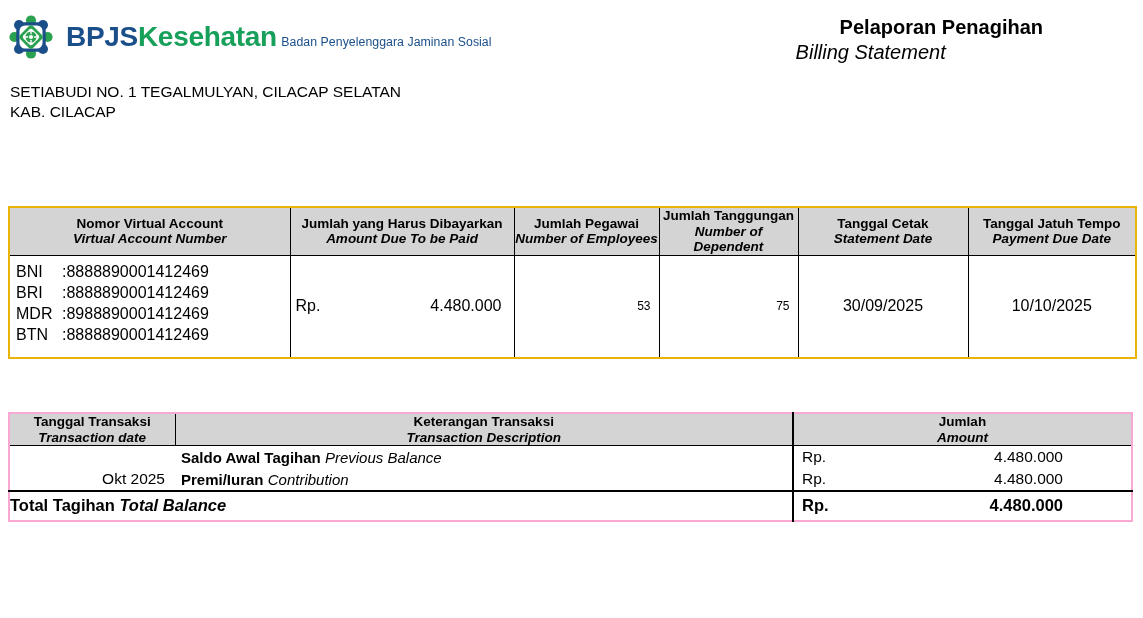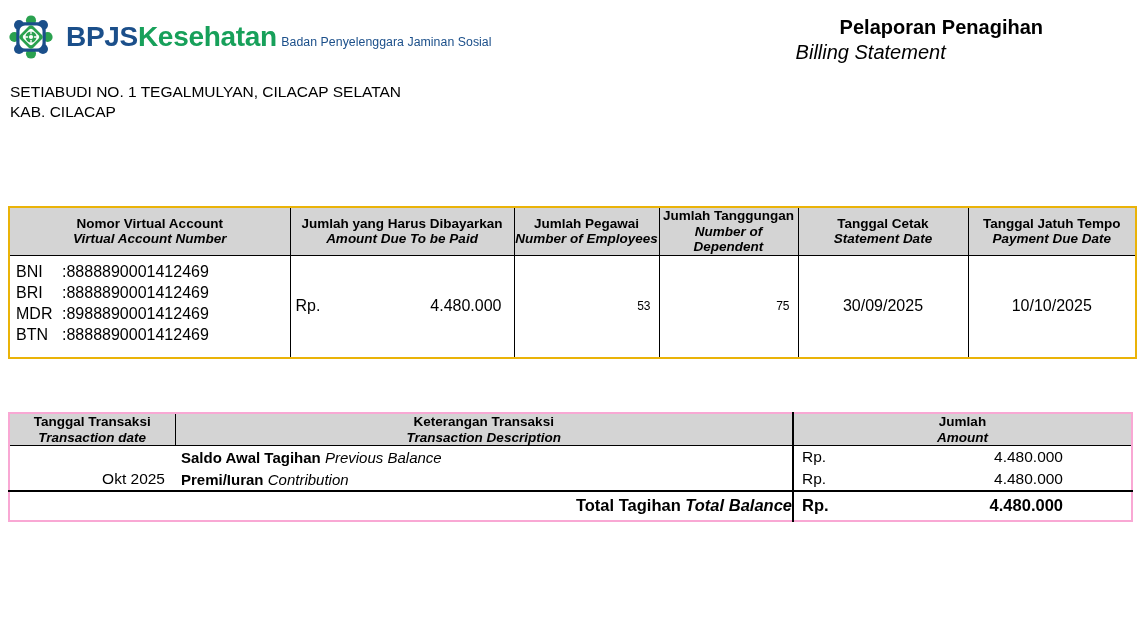--- a/index.html
+++ b/index.html
@@ -209,21 +209,21 @@
   }
   .total-row td {
     border-top: 2px solid #000;
     border-bottom: none;
     border-left: none;
     border-right: none;
     font-weight: bold;
     font-size: 16.5px;
     padding: 4px 0 5px 0;
   }
-  .total-label { text-align: right; }
+  .total-label { text-align: left; }
   .total-label .i { font-style: italic; }
   .total-amt { position: relative; }
   .total-amt .t-rp { top: 4px; }
   .total-amt .t-num { padding-right: 68px; }
   .sep-col { border-left: 2px solid #000 !important; }
 </style>
 </head>
 <body>
 
 <div class="header">

